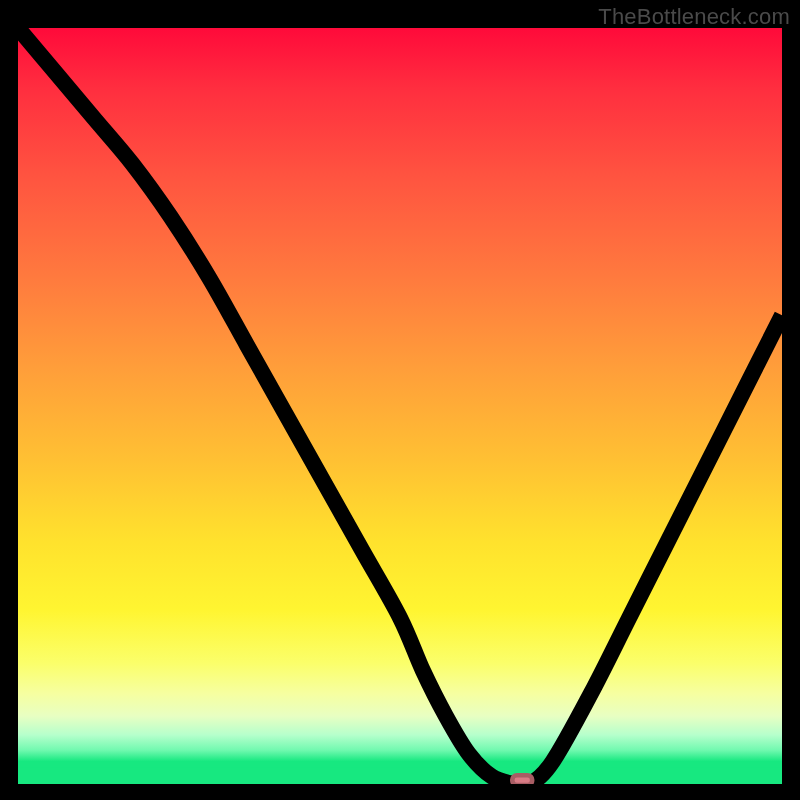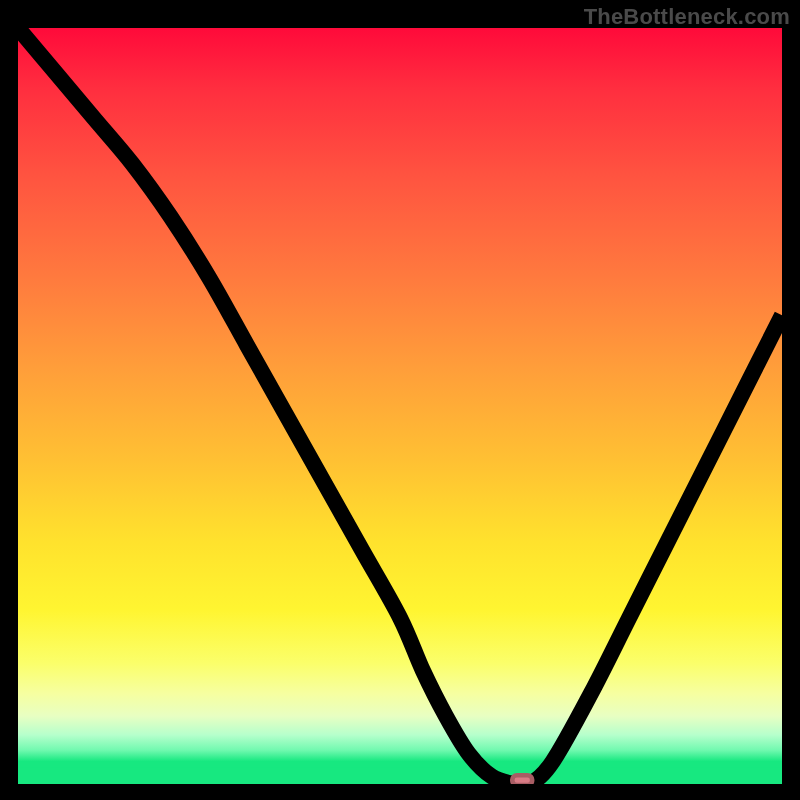--- a/index.html
+++ b/index.html
@@ -23,21 +23,21 @@
     position: relative;
     width: 800px;
     height: 800px;
   }
   .watermark {
     position: absolute;
     top: 4px;
     right: 10px;
     color: var(--wm);
     font-size: 22px;
-    font-weight: 700;
+    font-weight: 400;
     letter-spacing: 0.2px;
     user-select: none;
   }
   .plot-wrap {
     position: absolute;
     left: 18px;
     top: 28px;
     width: 764px;
     height: 756px;
   }

